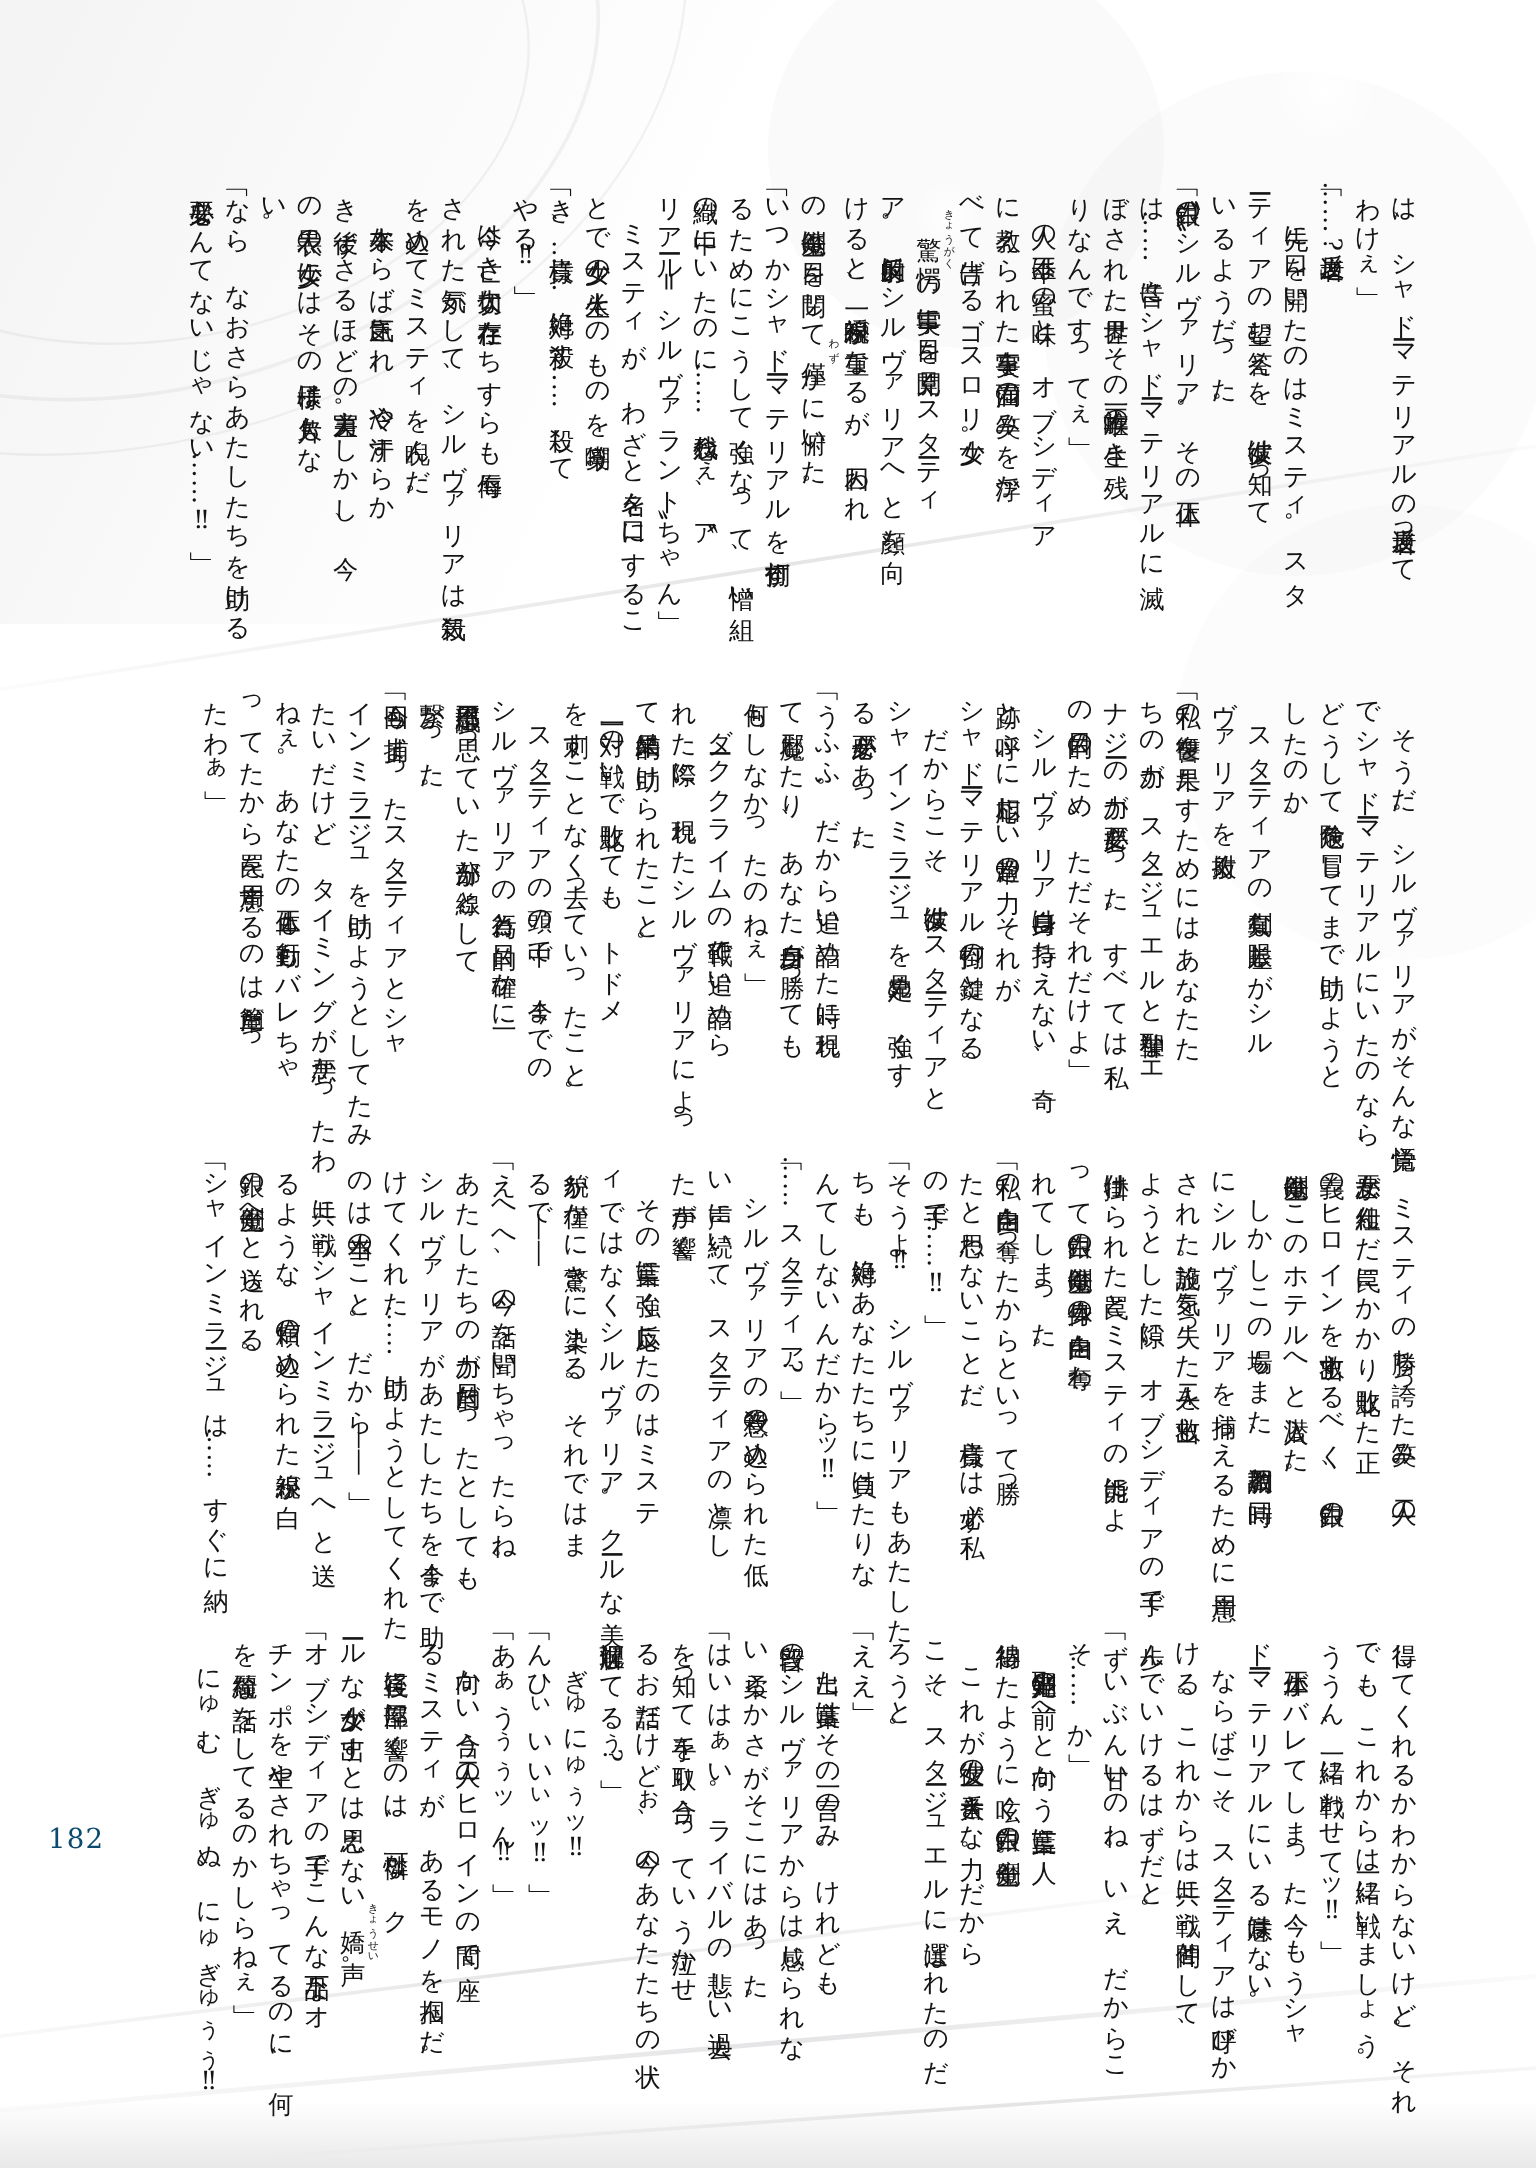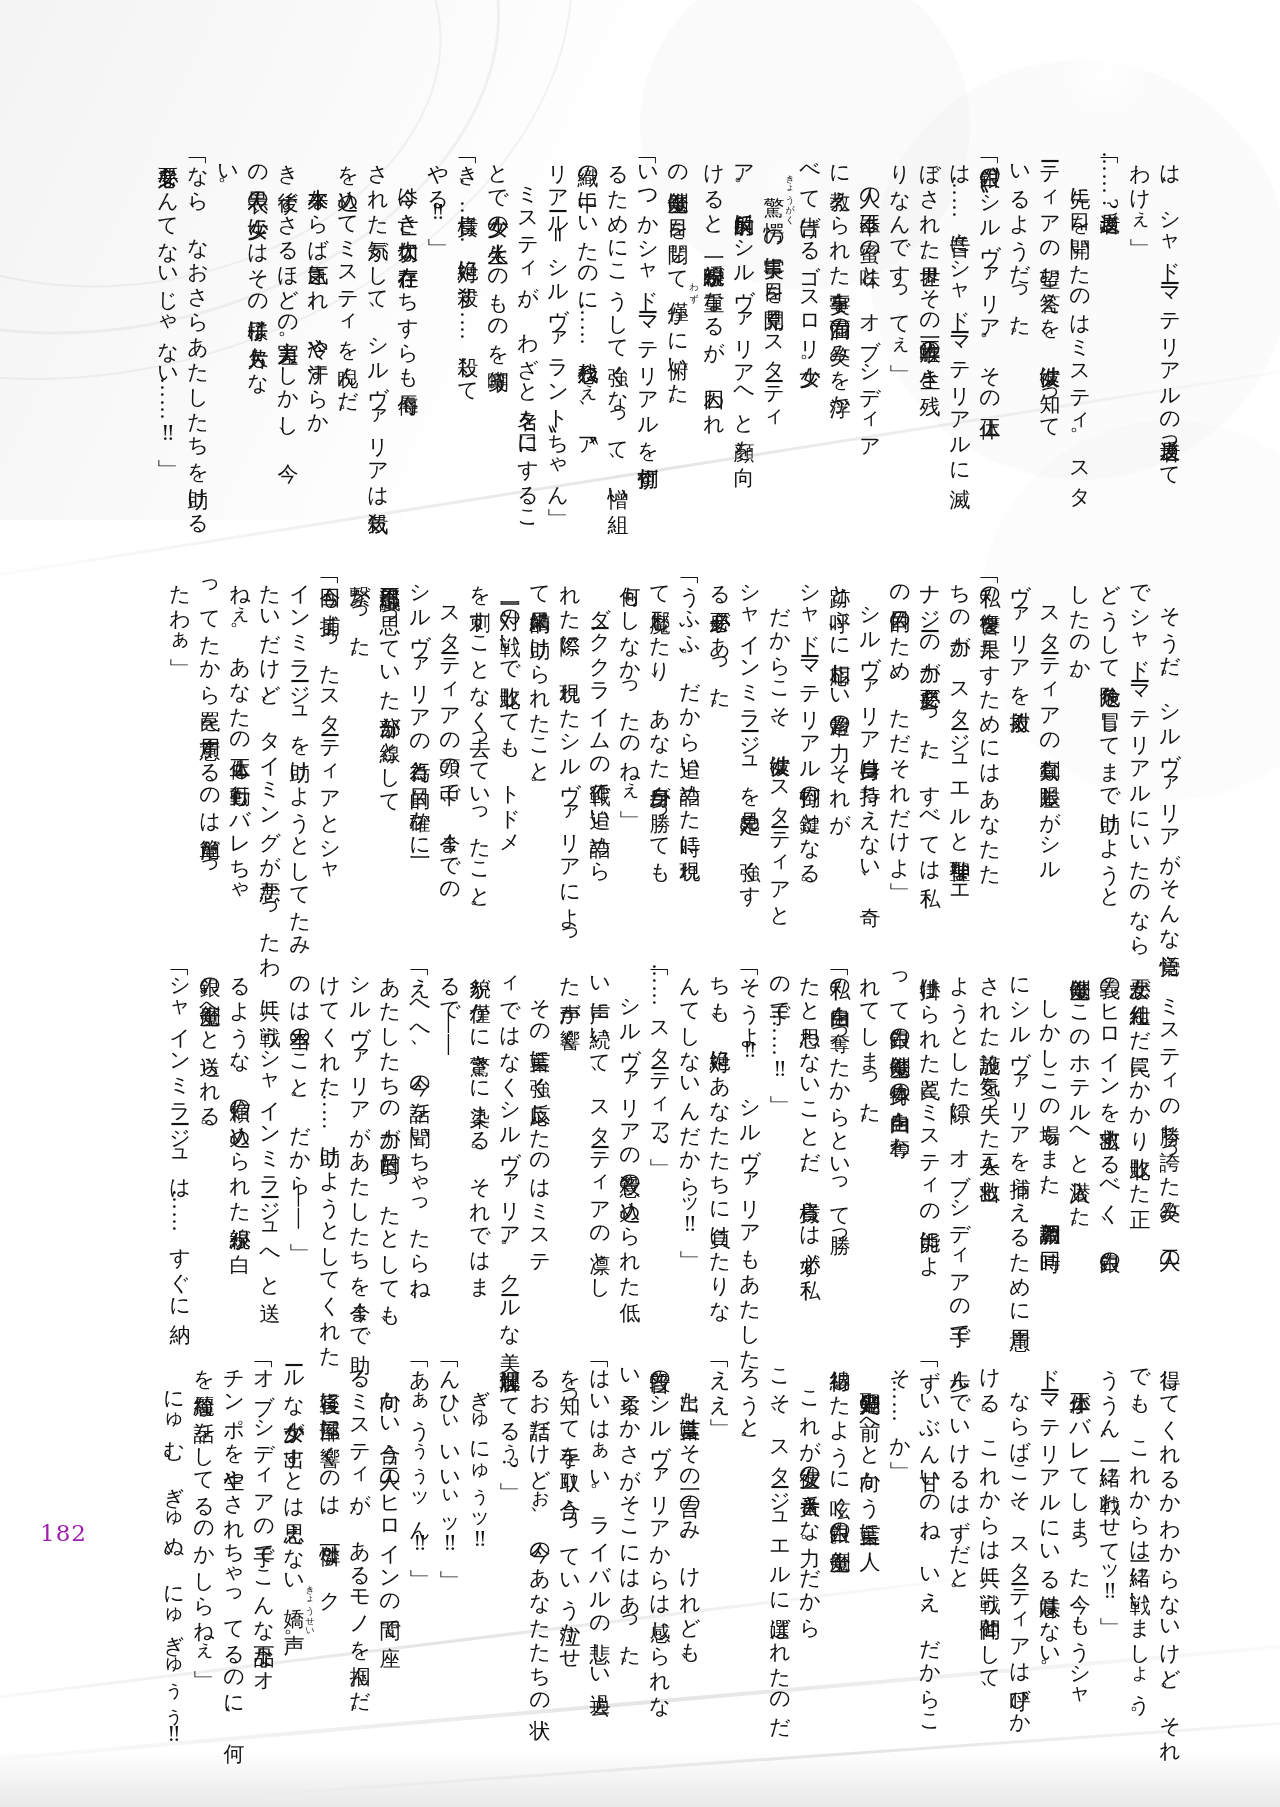--- a/index.html
+++ b/index.html
@@ -40,21 +40,21 @@
   .band p{margin:0;line-height:30px;height:392px;white-space:pre;}
   .band rt{font-size:9px;letter-spacing:0;color:#141414;}
   .band-1{top:150px;}
   .band-2{top:570px;}
   .band-3{top:962px;}
   .band-4{top:1354px;}
 
   
   .page-number{
     position:absolute;left:40px;top:1520px;
-    font-size:23px;color:#a21caf;letter-spacing:1px;
+    font-size:23px;color:#0c4a6e;letter-spacing:1px;
     font-family:"DejaVu Serif","Liberation Serif",serif;
   }
 </style>
 </head>
 <body>
 
 <div class="deco wash-top"></div>
 <div class="deco swirl s1"></div>
 <div class="deco swirl s2"></div>
 <div class="deco swirl s3"></div>

